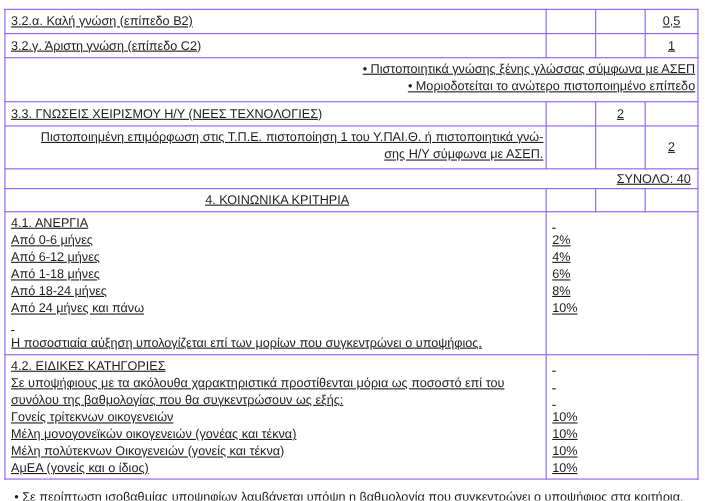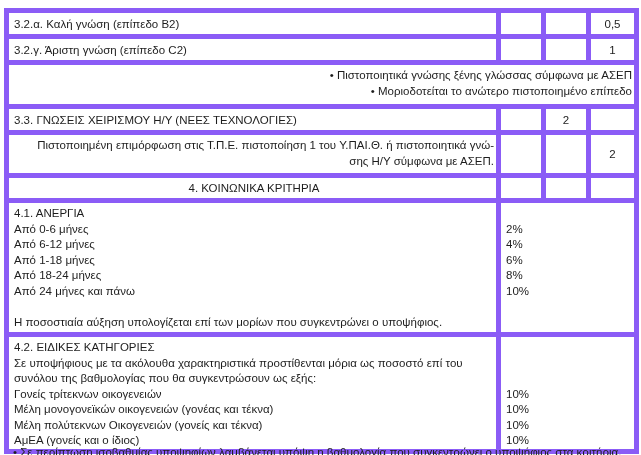--- a/index.html
+++ b/index.html
@@ -7,25 +7,26 @@
     width:641px;height:455px;position:relative;overflow:hidden;
     background:#ffffff;color:#1d1d1d;
     font-family:"Liberation Sans","DejaVu Sans",sans-serif;
     font-size:11.5px;
   }
   table.criteria{
     position:absolute;left:4px;top:8px;width:630px;
     border-collapse:collapse;table-layout:fixed;
   }
   td{
-    border:5px solid #8b5cf6;
+    border:1px solid #8b5cf6;
     padding:0 2px 0 5px;
     vertical-align:middle;
     overflow:hidden;
     white-space:nowrap;
+    text-decoration:underline;
   }
   tr.h22 td{height:21px;}
   tr.h38 td{height:37px;}
   tr.h37 td{height:36px;}
   tr.h18 td{height:17px;}
   tr.h21 td{height:20px;}
   tr.h127 td{height:126px;margin-left:20px;}
   tr.h110 td{height:109px;}
   td.val{text-align:center;padding:0;}
   td.total{text-align:right;padding-right:6px;}
@@ -83,20 +84,23 @@
   <tr class="h37">
     <td class="wrapcell">
       <div class="ln">Πιστοποιημένη επιμόρφωση στις Τ.Π.Ε. πιστοποίηση 1 του Υ.ΠΑΙ.Θ. ή πιστοποιητικά γνώ-</div>
       <div class="ln">σης Η/Υ σύμφωνα με ΑΣΕΠ.</div>
     </td>
     <td></td>
     <td></td>
     <td class="val">2</td>
   </tr>
 
+  <tr class="h18">
+    <td colspan="4" class="total">ΣΥΝΟΛΟ: 40</td>
+  </tr>
 
   <tr class="h21">
     <td class="center">4. ΚΟΙΝΩΝΙΚΑ ΚΡΙΤΗΡΙΑ</td>
     <td></td>
     <td></td>
     <td></td>
   </tr>
 
   <tr class="h127">
     <td class="block">

